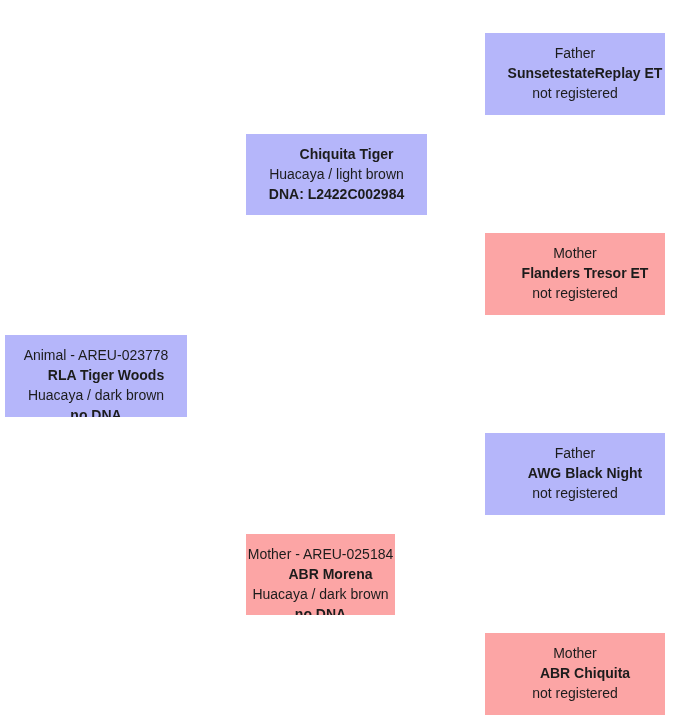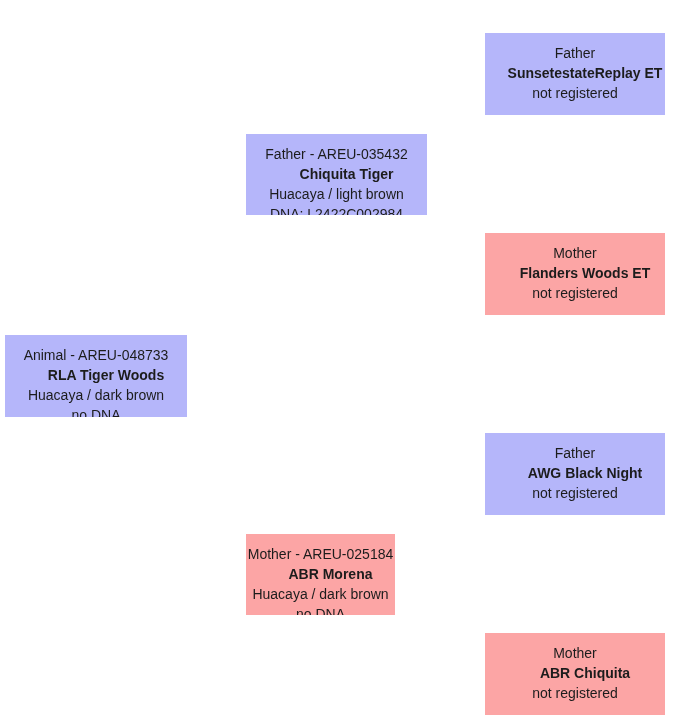--- a/index.html
+++ b/index.html
@@ -43,21 +43,21 @@
     text-align: center;
     font-size: 14px;
     line-height: 20px;
     color: #1c1c1c;
     white-space: nowrap;
   }
 
   .node-line.role      { font-weight: normal; }
   .node-line.name      { font-weight: bold; padding-left: 20px; }
   .node-line.breed     { font-weight: normal; }
-  .node-line.dna       { font-weight: normal; }
+  .node-line.dna       { font-weight: bold; }
   .node-line.status    { font-weight: normal; }
 
   
   #node-subject      { left: 5px;   top: 335px; width: 182px; height: 82px; }
 
   
   #node-father       { left: 246px; top: 134px; width: 181px; height: 81px; }
   #node-mother       { left: 246px; top: 534px; width: 149px; height: 81px; }
 
   
@@ -65,49 +65,48 @@
   #node-fm           { left: 485px; top: 233px; width: 180px; height: 82px; }
   #node-mf           { left: 485px; top: 433px; width: 180px; height: 82px; }
   #node-mm           { left: 485px; top: 633px; width: 180px; height: 82px; }
 </style>
 </head>
 <body>
 
 <div id="pedigree-canvas">
 
   <div class="node sex-male" id="node-subject">
-    <span class="node-line role">Animal - AREU-048733</span>
+    <span class="node-line role">Animal - AREU-023778</span>
     <span class="node-line name">RLA Tiger Woods</span>
     <span class="node-line breed">Huacaya / dark brown</span>
     <span class="node-line dna">no DNA</span>
   </div>
 
   <div class="node sex-male" id="node-father">
-    <span class="node-line role">Father - AREU-035432</span>
     <span class="node-line name">Chiquita Tiger</span>
     <span class="node-line breed">Huacaya / light brown</span>
     <span class="node-line dna">DNA: L2422C002984</span>
   </div>
 
   <div class="node sex-female" id="node-mother">
     <span class="node-line role">Mother - AREU-025184</span>
     <span class="node-line name">ABR Morena</span>
     <span class="node-line breed">Huacaya / dark brown</span>
     <span class="node-line dna">no DNA</span>
   </div>
 
   <div class="node sex-male" id="node-ff">
     <span class="node-line role">Father</span>
     <span class="node-line name">SunsetestateReplay ET</span>
     <span class="node-line status">not registered</span>
   </div>
 
   <div class="node sex-female" id="node-fm">
     <span class="node-line role">Mother</span>
-    <span class="node-line name">Flanders Woods ET</span>
+    <span class="node-line name">Flanders Tresor ET</span>
     <span class="node-line status">not registered</span>
   </div>
 
   <div class="node sex-male" id="node-mf">
     <span class="node-line role">Father</span>
     <span class="node-line name">AWG Black Night</span>
     <span class="node-line status">not registered</span>
   </div>
 
   <div class="node sex-female" id="node-mm">

